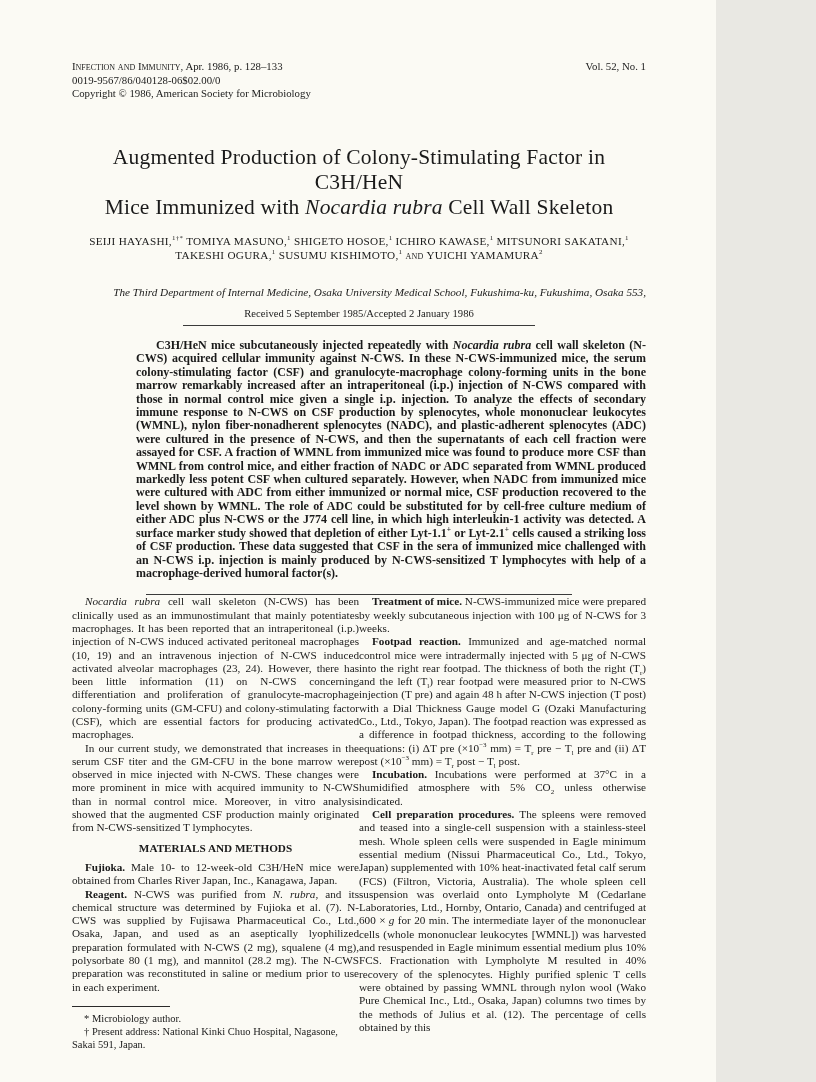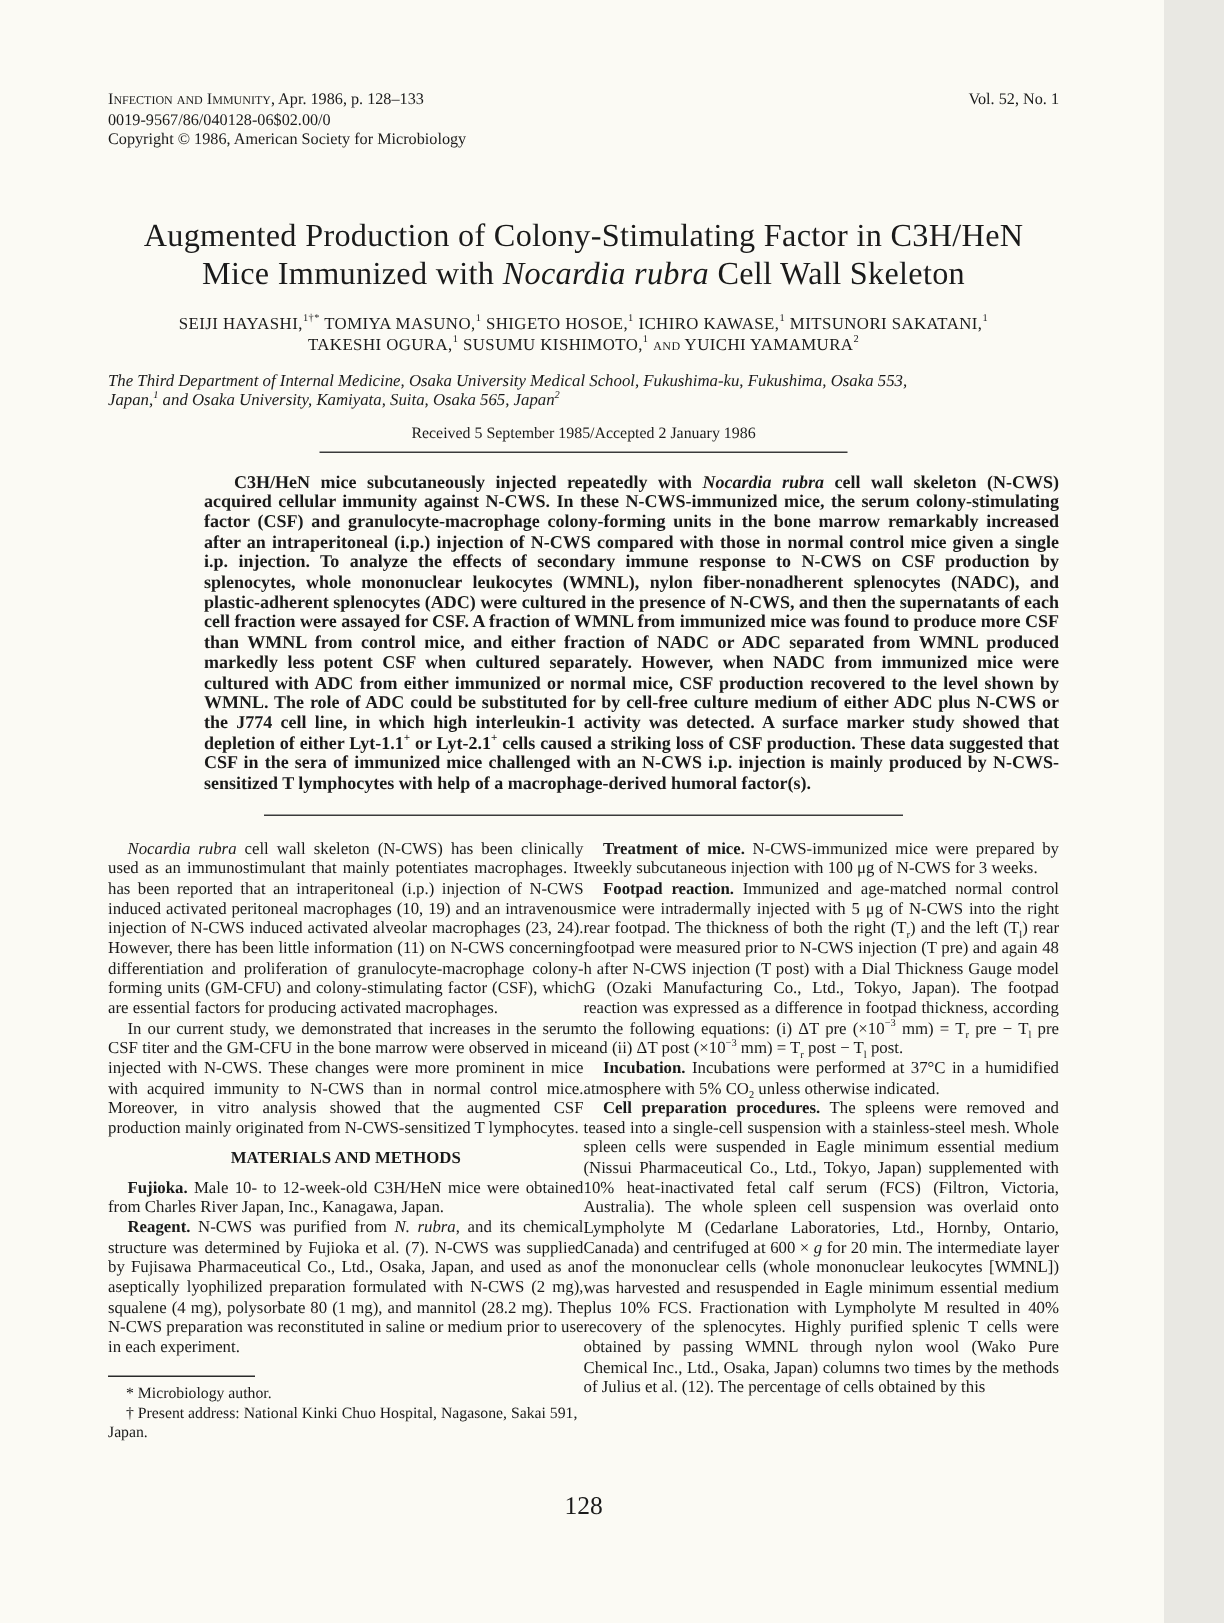--- a/index.html
+++ b/index.html
@@ -3,21 +3,21 @@
 <meta charset="utf-8">
 <style>
   * { margin: 0; padding: 0; box-sizing: border-box; }
   html, body { width: 816px; }
   body {
     background: #e9e8e3;
     font-family: "Liberation Serif", "DejaVu Serif", serif;
   }
   .page {
     position: relative;
-    width: 776px;
+    width: 716px;
     height: 1082px;
     background: var(--paper, #fbfaf4);
     color: var(--ink, #1a1a1a);
     overflow: hidden;
   }
   .content { padding: 60px 70px 0 72px; }
 
   
   .masthead {
     display: flex;
@@ -38,22 +38,22 @@
     letter-spacing: 0.2px;
   }
   .authors {
     margin-top: 14px;
     text-align: center;
     font-size: 11.2px;
     line-height: 14px;
     letter-spacing: 0.3px;
   }
   .affiliation {
-    margin-top: 11px;
-    text-align: left;
+    margin-top: 24px;
+    text-align: right;
     font-style: italic;
     font-size: 11.2px;
     line-height: 13.5px;
   }
   .received {
     margin-top: 8px;
     text-align: center;
     font-size: 10.6px;
     line-height: 13px;
   }
@@ -74,21 +74,20 @@
   }
   .rule-abstract {
     width: 426px;
     margin: 14px auto 0 auto;
     border-top: 1px solid #3a3a3a;
   }
 
   
   .columns {
     display: flex;
-    margin-top: 16px;
     font-size: 11.2px;
     line-height: 13.3px;
     text-align: justify;
   }
   .col { width: 325px; }
   .col-left { display: flex; flex-direction: column; }
   .para { text-indent: 13px; }
   .section-heading {
     text-align: center;
     text-indent: 0;
@@ -143,21 +142,20 @@
       <div><span>Mice Immunized with </span><span class="seg-i">Nocardia rubra</span><span> Cell Wall Skeleton</span></div>
     </div>
 
     <div class="authors">
       <div><span>SEIJI HAYASHI,</span><sup>1†*</sup><span> TOMIYA MASUNO,</span><sup>1</sup><span> SHIGETO HOSOE,</span><sup>1</sup><span> ICHIRO KAWASE,</span><sup>1</sup><span> MITSUNORI SAKATANI,</span><sup>1</sup></div>
       <div><span>TAKESHI OGURA,</span><sup>1</sup><span> SUSUMU KISHIMOTO,</span><sup>1</sup><span> </span><span class="seg-sc">and</span><span> YUICHI YAMAMURA</span><sup>2</sup></div>
     </div>
 
     <div class="affiliation">
       <div><span>The Third Department of Internal Medicine, Osaka University Medical School, Fukushima-ku, Fukushima, Osaka 553,</span></div>
-      <div><span>Japan,</span><sup>1</sup><span> and Osaka University, Kamiyata, Suita, Osaka 565, Japan</span><sup>2</sup></div>
     </div>
 
     <div class="received">Received 5 September 1985/Accepted 2 January 1986</div>
 
     <div class="rule-received"></div>
 
     <p class="abstract"><span>C3H/HeN mice subcutaneously injected repeatedly with </span><span class="seg-i">Nocardia rubra</span><span> cell wall skeleton (N-CWS) acquired cellular immunity against N-CWS. In these N-CWS-immunized mice, the serum colony-stimulating factor (CSF) and granulocyte-macrophage colony-forming units in the bone marrow remarkably increased after an intraperitoneal (i.p.) injection of N-CWS compared with those in normal control mice given a single i.p. injection. To analyze the effects of secondary immune response to N-CWS on CSF production by splenocytes, whole mononuclear leukocytes (WMNL), nylon fiber-nonadherent splenocytes (NADC), and plastic-adherent splenocytes (ADC) were cultured in the presence of N-CWS, and then the supernatants of each cell fraction were assayed for CSF. A fraction of WMNL from immunized mice was found to produce more CSF than WMNL from control mice, and either fraction of NADC or ADC separated from WMNL produced markedly less potent CSF when cultured separately. However, when NADC from immunized mice were cultured with ADC from either immunized or normal mice, CSF production recovered to the level shown by WMNL. The role of ADC could be substituted for by cell-free culture medium of either ADC plus N-CWS or the J774 cell line, in which high interleukin-1 activity was detected. A surface marker study showed that depletion of either Lyt-1.1</span><sup>+</sup><span> or Lyt-2.1</span><sup>+</sup><span> cells caused a striking loss of CSF production. These data suggested that CSF in the sera of immunized mice challenged with an N-CWS i.p. injection is mainly produced by N-CWS-sensitized T lymphocytes with help of a macrophage-derived humoral factor(s).</span></p>
 
     <div class="rule-abstract"></div>
 

